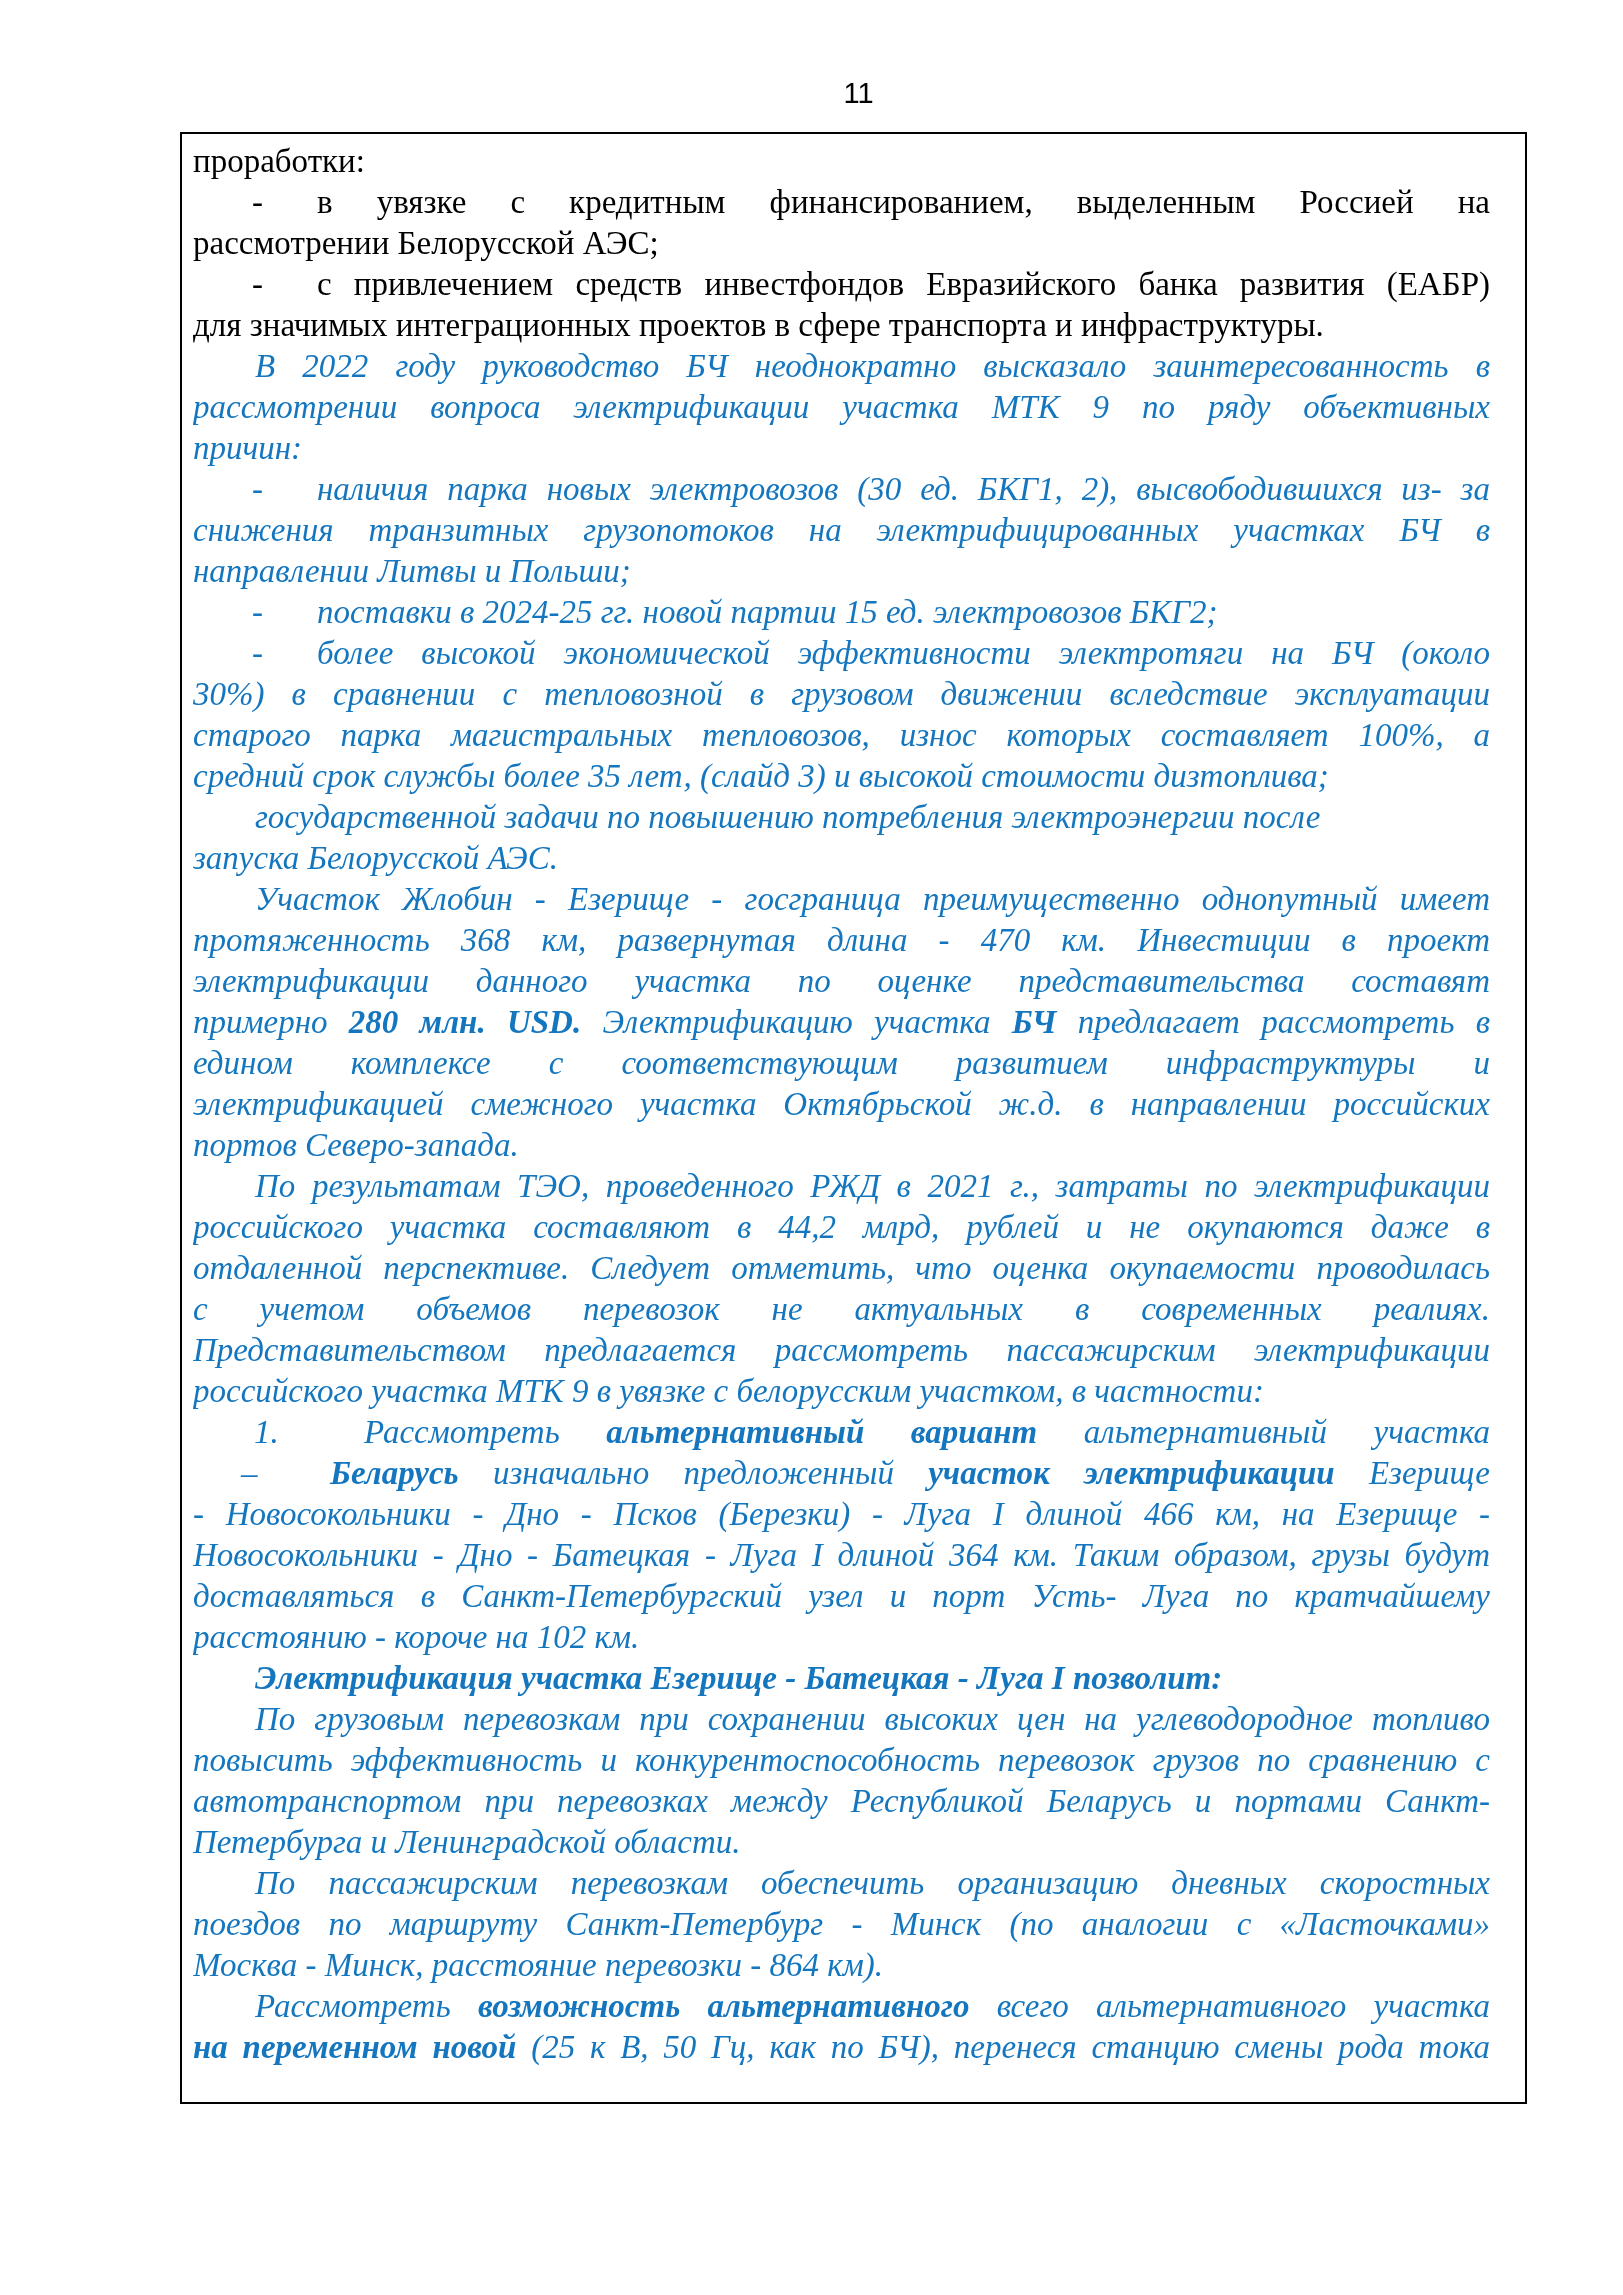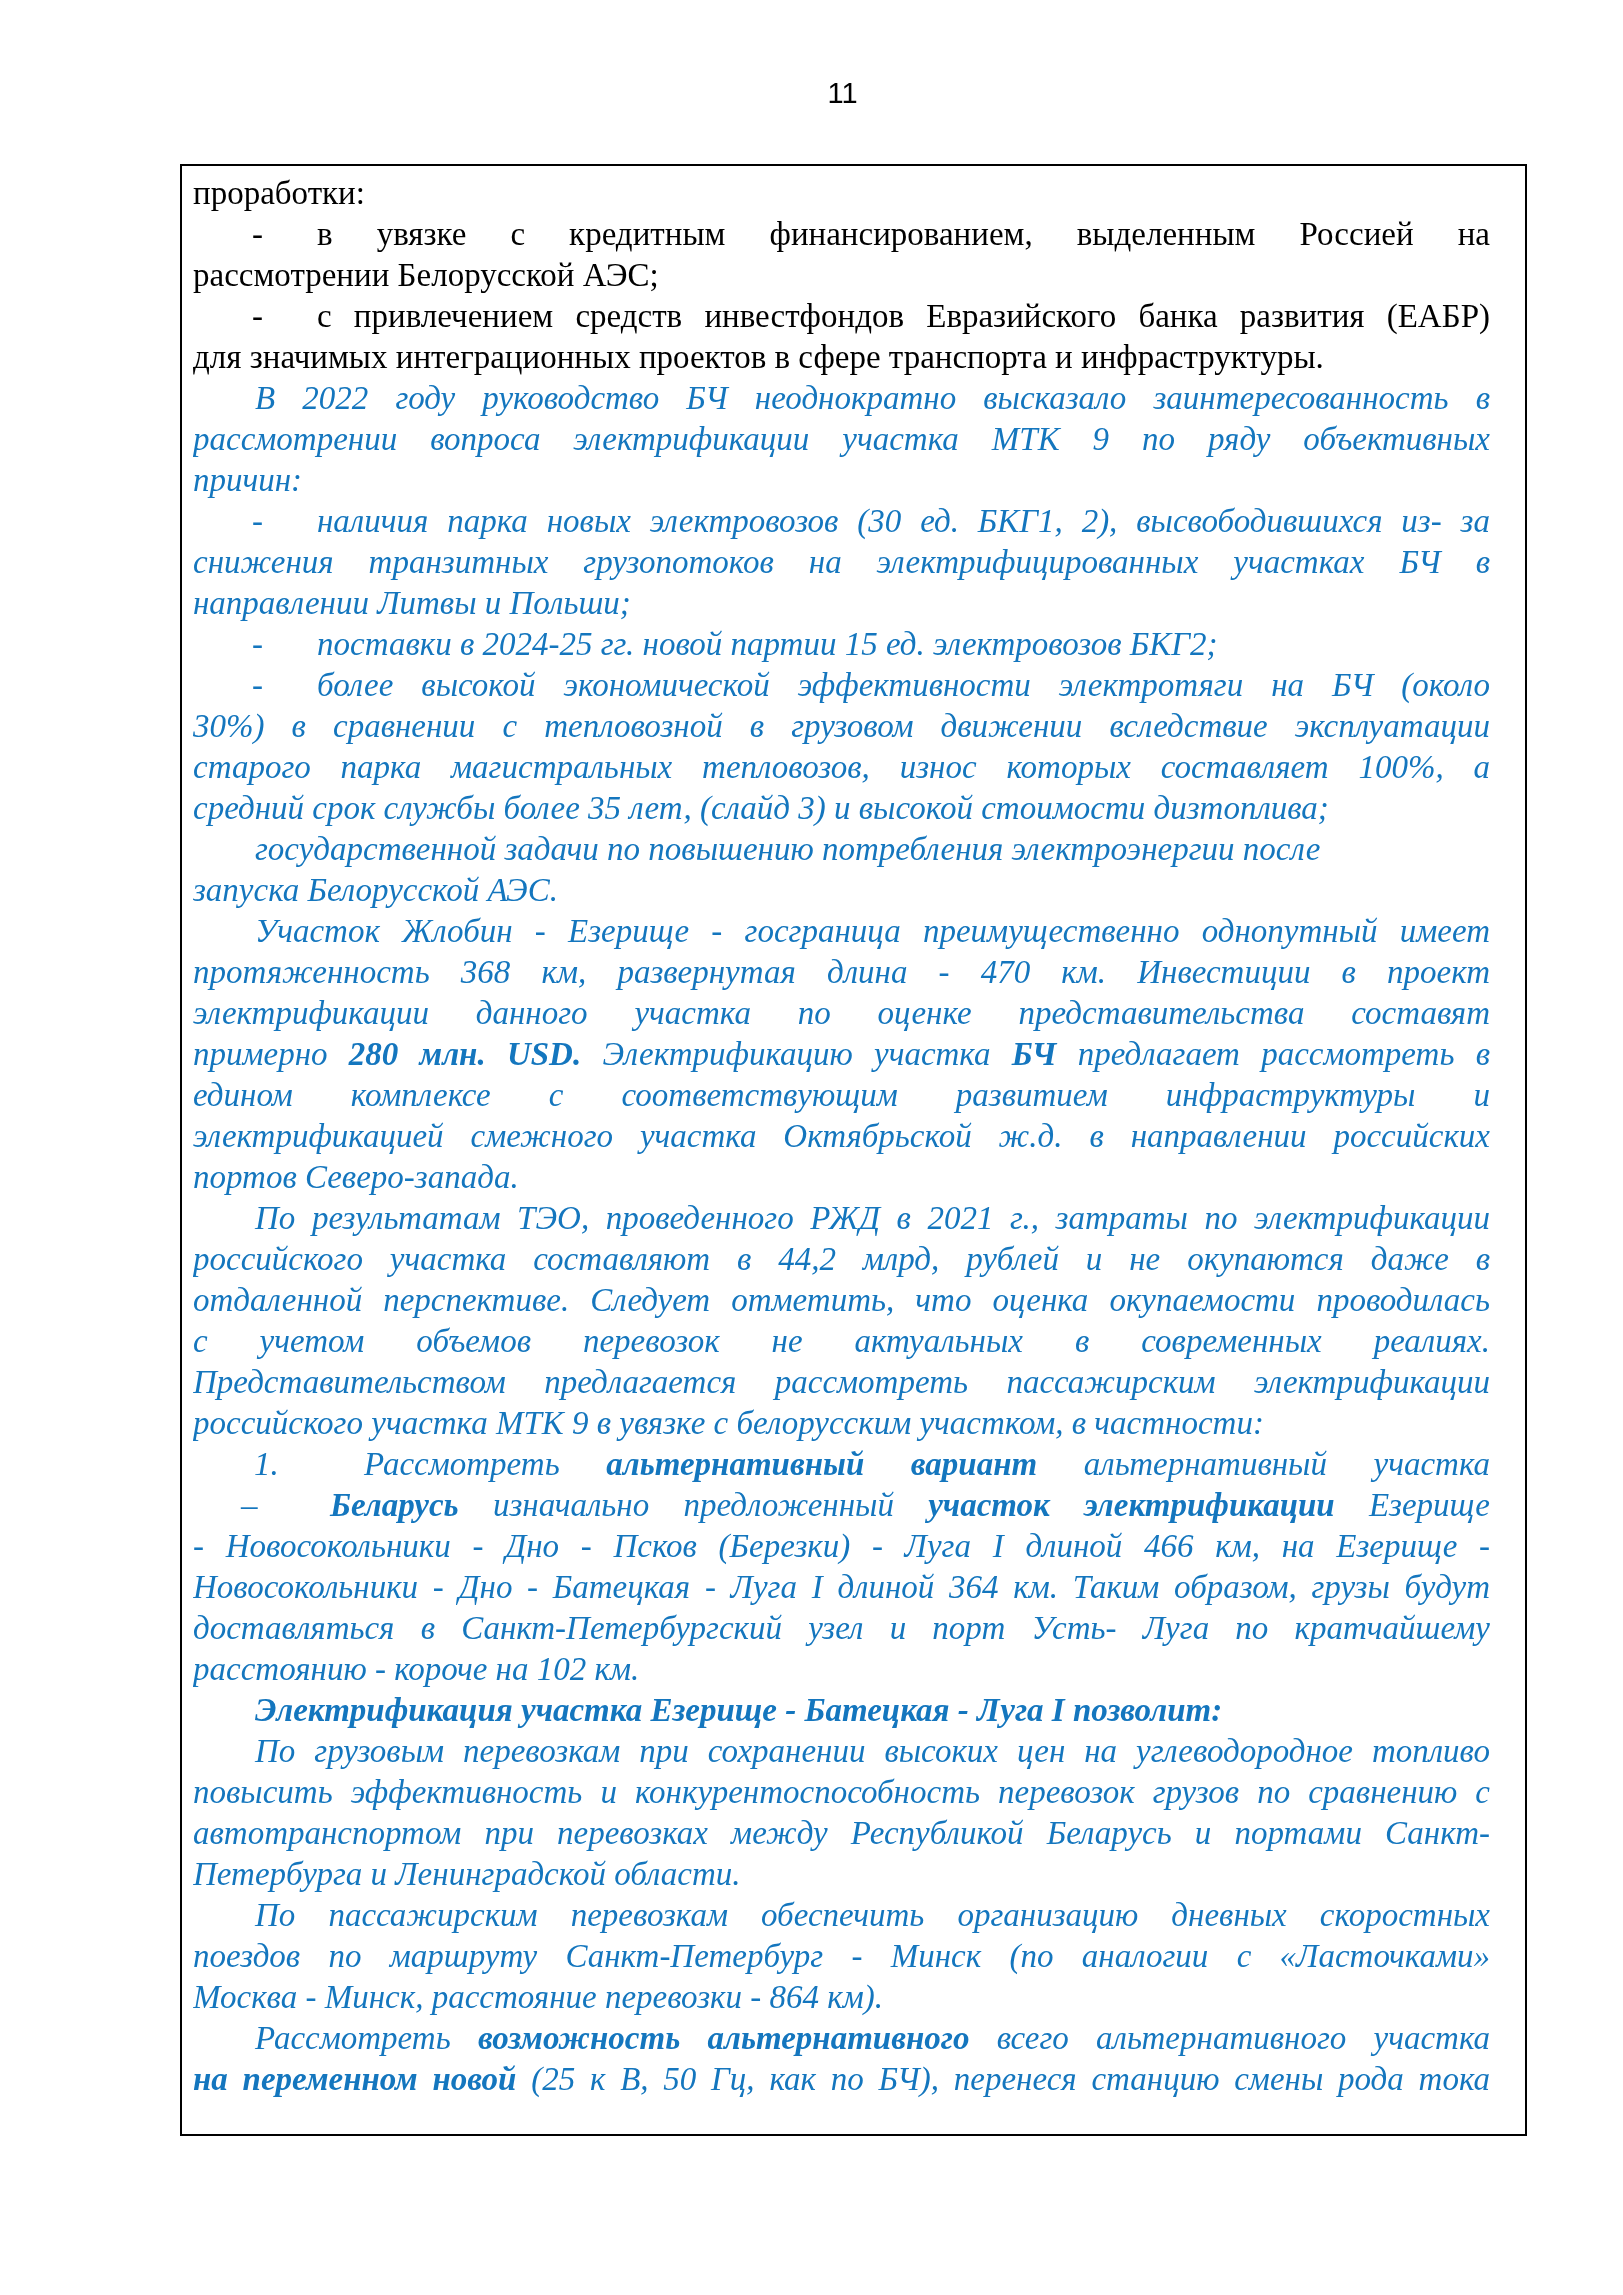--- a/index.html
+++ b/index.html
@@ -2,27 +2,27 @@
 <html style="font-size:10.5px"><head>
 <meta charset="utf-8">
 <style>
   html,body{margin:0;padding:0;}
   body{
     width:1623px;height:2295px;background:#ffffff;position:relative;
     font-family:"Liberation Serif", serif;overflow:hidden;
     --blue:#1476be;
   }
   .pageno{
-    position:absolute;top:77px;left:169px;width:1347px;
+    position:absolute;top:77px;left:185px;width:1347px;
     text-align:center;font-family:"Liberation Sans", sans-serif;
     font-size:29px;color:#000;
   }
   .frame{
     position:absolute;left:180px;top:132px;width:1347px;height:1972px;
-    border:2.6px solid #000;box-sizing:border-box;background:#fff;margin-top:32px;
+    border:2.6px solid #000;box-sizing:border-box;background:#fff;
   }
   .content{padding:6.5px 35px 0 11px;}
   .line{
     height:41px;line-height:41px;overflow:hidden;
     font-size:33px;color:#000;
   }
   .line.just{text-align:justify;text-align-last:justify;}
   .line.left{text-align:left;text-align-last:left;}
   .line.blue{color:var(--blue);font-style:italic;font-size:33px;}
   .bold{font-weight:bold;}

